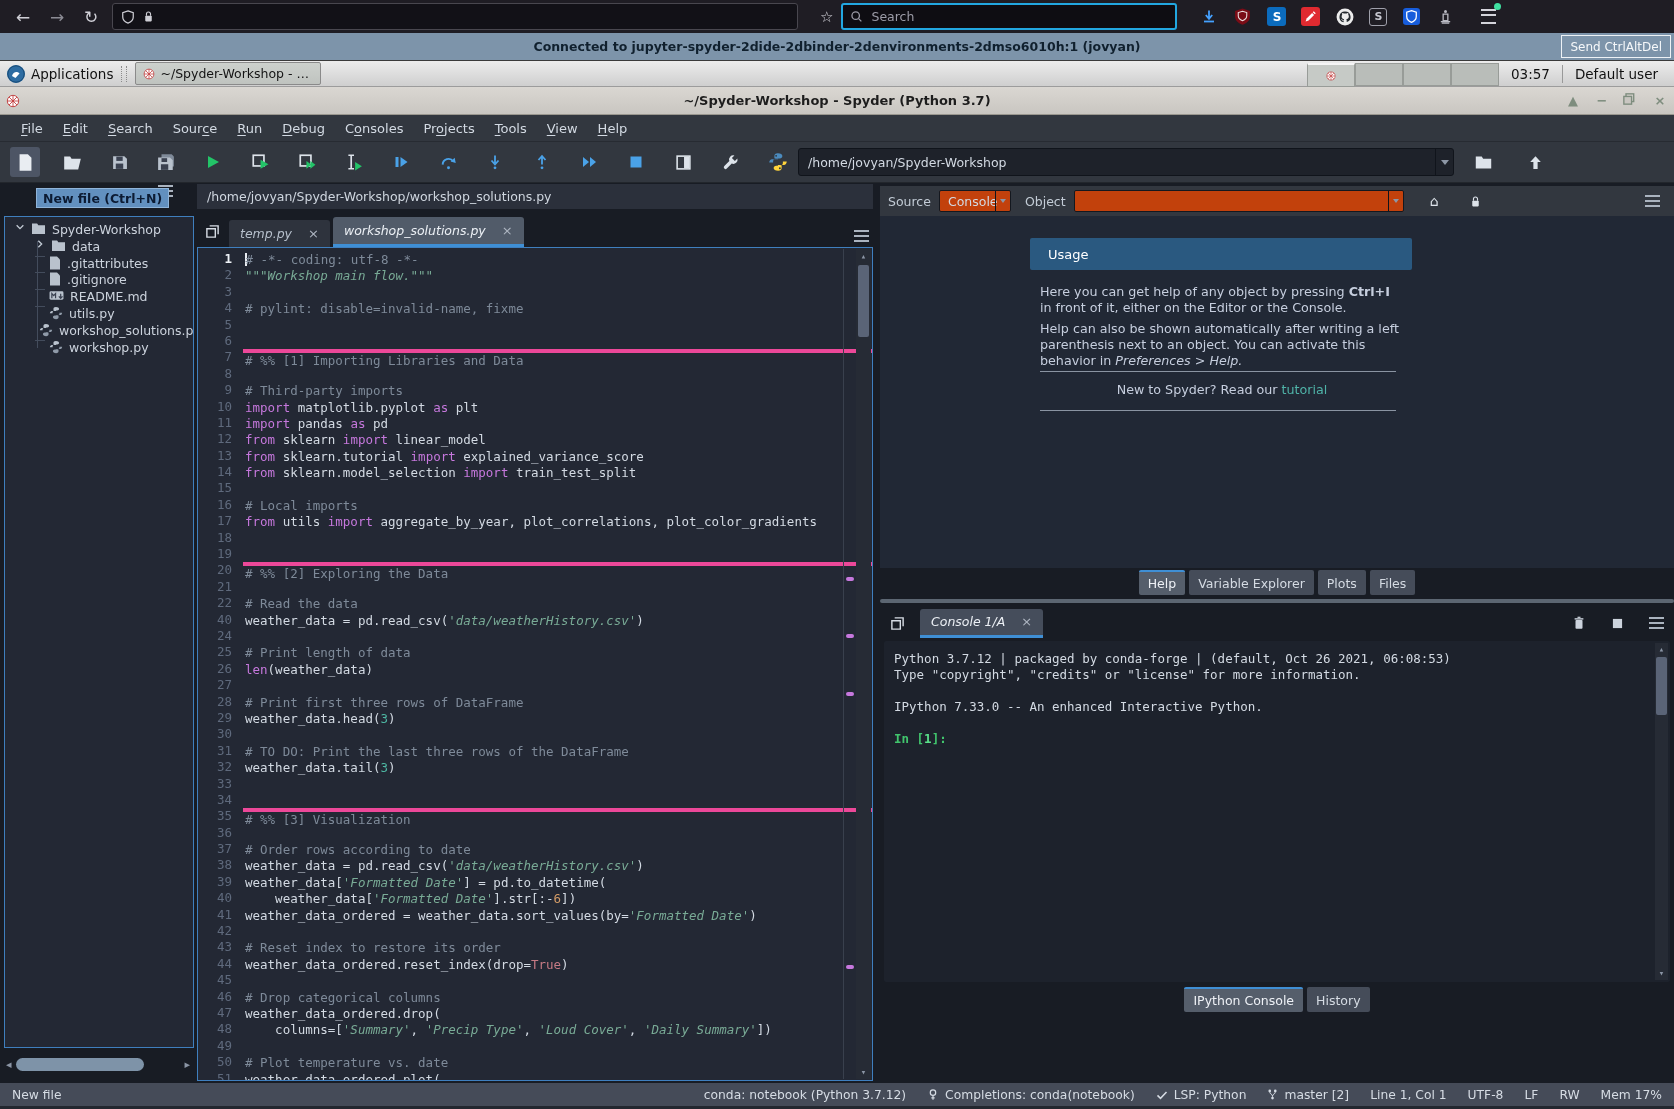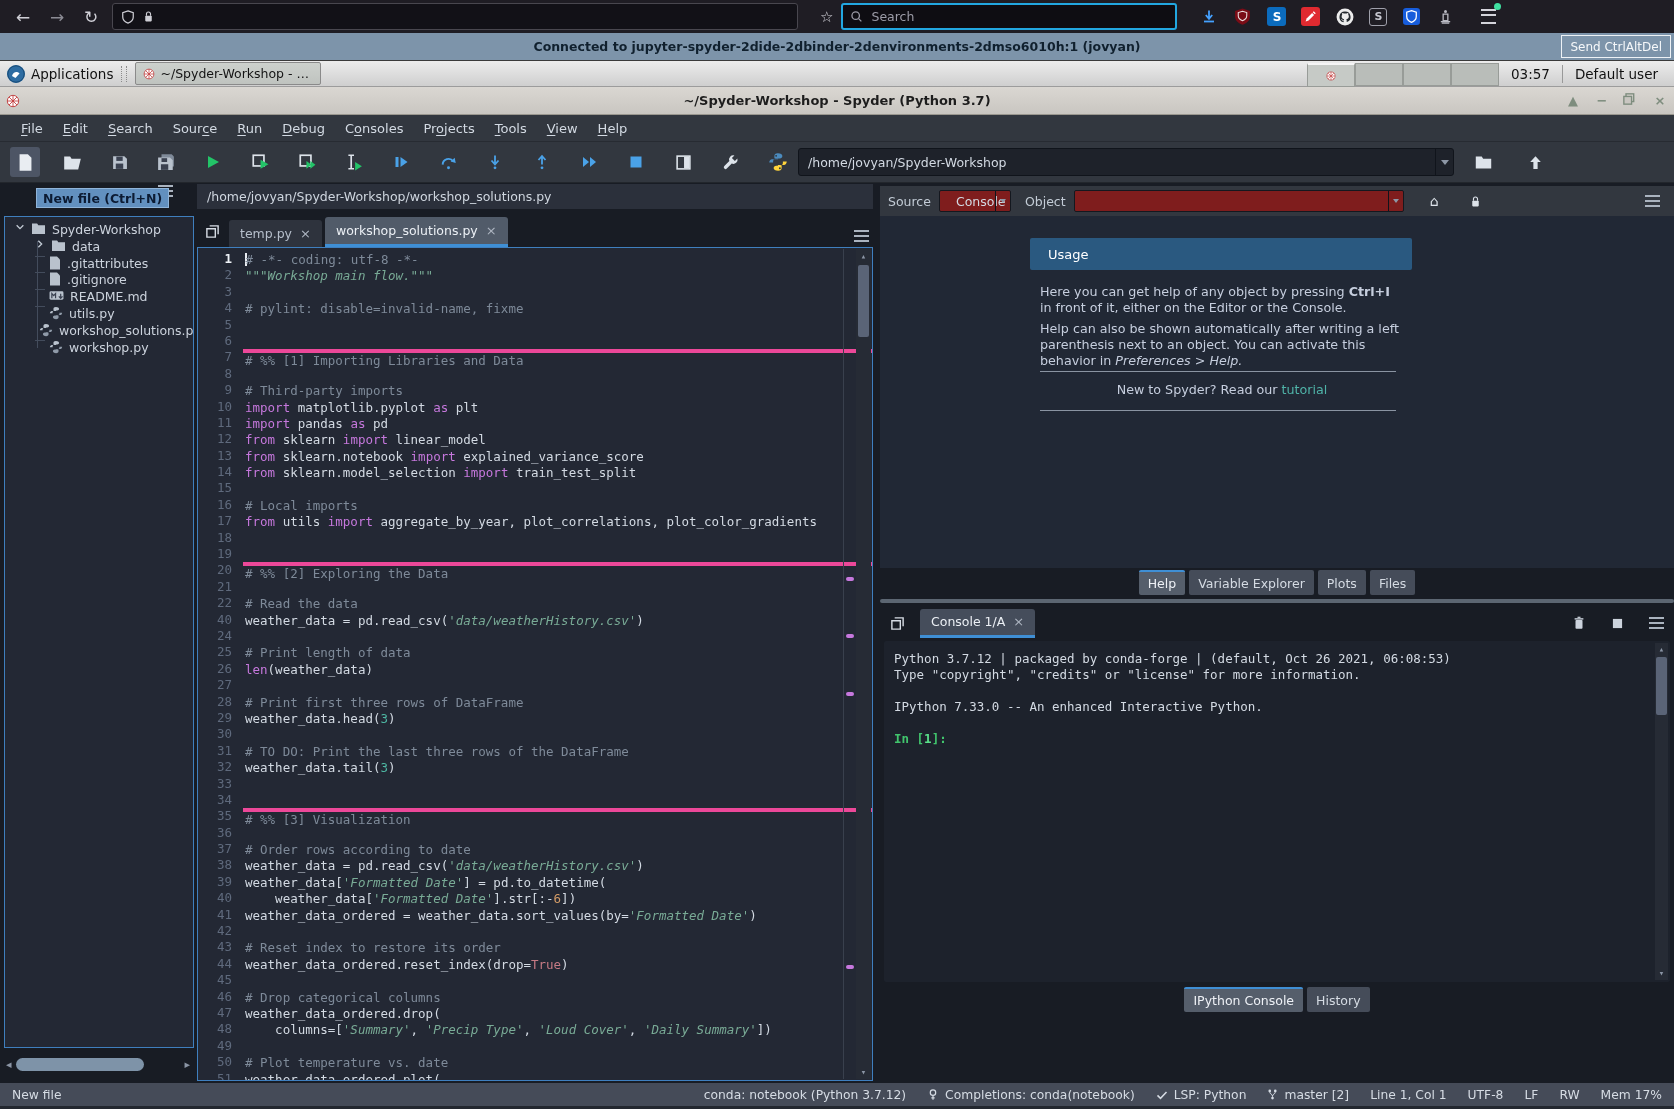--- a/index.html
+++ b/index.html
@@ -76,42 +76,42 @@
   .tree-guide{position:absolute;left:37px;top:241px;width:1px;height:107px;background:#434c5c;}
   .tick{width:10px;height:1px;background:#434c5c;margin-right:4px;}
   #hscroll{left:6px;top:1055px;width:184px;height:19px;display:flex;align-items:center;}
   #hscroll .thumb{height:13px;width:128px;background:#7e93a8;border-radius:7px;margin-left:4px;}
   .scroll-arrow{color:#8b95a5;font-size:11px;}
 
   
   #ed-path{left:197px;top:184px;width:676px;height:25px;background:#2b303b;color:#cfd6df;font-size:12.5px;display:flex;align-items:center;padding-left:10px;box-sizing:border-box;}
   #ed-tabbar{left:197px;top:211px;width:676px;height:36px;display:flex;align-items:flex-end;padding-left:8px;box-sizing:border-box;}
   .browse-tabs{margin:0 9px 8px 0;color:#d6dce4;}
-  .ed-tab{height:27px;display:flex;align-items:center;gap:8px;padding:0 11px;font-size:12.5px;border-radius:3px 3px 0 0;cursor:pointer;}
+  .ed-tab{height:27px;display:flex;align-items:center;gap:16px;padding:0 11px;font-size:12.5px;border-radius:3px 3px 0 0;cursor:pointer;font-style:italic;}
   .ed-tab .x{color:#aeb6c2;font-size:13px;}
   .ed-tab.inactive{background:#2e333d;color:#b6bfcb;margin-right:3px;}
   .ed-tab.active{background:#515b69;color:#ecf0f5;border-bottom:3px solid #3f8fd5;}
   #code-area{left:197px;top:247px;width:676px;height:834px;border:1px solid #3f7fbe;box-sizing:border-box;background:#232834;overflow:hidden;font-family:"DejaVu Sans Mono","Liberation Mono",monospace;font-size:12.5px;}
   #code-scroll{position:absolute;top:1px;bottom:1px;right:1px;width:15px;background:#262b35;}
   #code-scroll .thumb{position:absolute;top:16px;left:2px;width:11px;height:72px;background:#5a6477;border-radius:2px;}
   #code-flags{position:absolute;top:1px;bottom:1px;right:16px;width:12px;border-left:1px solid #39404d;}
   .flag{position:absolute;left:2px;width:8px;height:4px;border-radius:2px;background:#c678dd;}
   .code-line{display:flex;height:16.4px;line-height:16.4px;white-space:pre;}
   .gutter{flex:0 0 34px;text-align:right;padding-right:11px;color:#5f6a7d;}
   .code-line.cur .gutter{color:#eef2f7;font-weight:bold;}
   .code-text{flex:1;border-top:1px solid transparent;padding-left:2px;}
   .code-line.sep .code-text{border-top:4px solid #ec4899;}
   .tk-tx{color:#d3dae3;} .tk-cm{color:#7e8a99;} .tk-kw{color:#c678dd;}
   .tk-st{color:#79ab96;font-style:italic;} .tk-bi{color:#c678dd;margin-top:40px;}
   .tk-ng{color:#4db6a2;} .tk-no{color:#d19a66;} .tk-bo{color:#c57a84;}
   .caret-block{display:inline-block;width:1.5px;height:13px;background:#e8ecf1;vertical-align:-2px;margin-right:-1px;}
 
   
   #help-header{left:880px;top:186px;width:794px;height:30px;background:#32373f;display:flex;align-items:center;padding:0 8px;box-sizing:border-box;color:#c3ccd6;font-size:12.5px;gap:8px;}
-  .mini-combo{height:22px;background:#7f1d1d;border:1px solid #14181f;border-radius:2px;display:flex;align-items:center;color:#d3dae3;padding-left:16px;position:relative;box-sizing:border-box;}
+  .mini-combo{height:22px;background:#c2410c;border:1px solid #14181f;border-radius:2px;display:flex;align-items:center;color:#d3dae3;padding-left:8px;position:relative;box-sizing:border-box;}
   #help-content{left:880px;top:216px;width:794px;height:352px;background:#212835;overflow:hidden;}
   #usage-box{position:absolute;left:150px;top:22px;width:382px;height:32px;background:#2a5980;border-radius:2px;display:flex;align-items:center;padding-left:18px;color:#fff;font-size:13px;box-sizing:border-box;}
   .help-p{position:absolute;left:160px;width:364px;color:#c6cede;font-size:12.7px;line-height:15.8px;}
   .help-hr{position:absolute;left:160px;width:356px;border-top:1px solid #8a94a2;}
   .help-link{color:#4fb3a8;}
   #help-tabs{left:880px;top:568px;width:794px;height:29px;display:flex;align-items:center;justify-content:center;gap:4px;}
   .pill{background:#454c59;color:#d5dbe3;font-size:12.5px;padding:4px 9px;border-radius:2px;cursor:pointer;border-top:2px solid transparent;}
   .pill.active{background:#555e6b;border-top:2px solid #3f8fd5;color:#eef1f6;}
   #splitter{left:880px;top:599px;width:794px;height:4px;background:#5c6672;border-radius:2px;}
 
@@ -574,21 +574,21 @@
         <div class="code-line"><span class="gutter">3</span><span class="code-text"></span></div>
         <div class="code-line"><span class="gutter">4</span><span class="code-text"><span class="tk-cm"># pylint: disable=invalid-name, fixme</span></span></div>
         <div class="code-line"><span class="gutter">5</span><span class="code-text"></span></div>
         <div class="code-line"><span class="gutter">6</span><span class="code-text"></span></div>
         <div class="code-line sep"><span class="gutter">7</span><span class="code-text"><span class="tk-cm"># %% [1] Importing Libraries and Data</span></span></div>
         <div class="code-line"><span class="gutter">8</span><span class="code-text"></span></div>
         <div class="code-line"><span class="gutter">9</span><span class="code-text"><span class="tk-cm"># Third-party imports</span></span></div>
         <div class="code-line"><span class="gutter">10</span><span class="code-text"><span class="tk-kw">import </span><span class="tk-tx">matplotlib.pyplot </span><span class="tk-kw">as </span><span class="tk-tx">plt</span></span></div>
         <div class="code-line"><span class="gutter">11</span><span class="code-text"><span class="tk-kw">import </span><span class="tk-tx">pandas </span><span class="tk-kw">as </span><span class="tk-tx">pd</span></span></div>
         <div class="code-line"><span class="gutter">12</span><span class="code-text"><span class="tk-kw">from </span><span class="tk-tx">sklearn </span><span class="tk-kw">import </span><span class="tk-tx">linear_model</span></span></div>
-        <div class="code-line"><span class="gutter">13</span><span class="code-text"><span class="tk-kw">from </span><span class="tk-tx">sklearn.notebook </span><span class="tk-kw">import </span><span class="tk-tx">explained_variance_score</span></span></div>
+        <div class="code-line"><span class="gutter">13</span><span class="code-text"><span class="tk-kw">from </span><span class="tk-tx">sklearn.tutorial </span><span class="tk-kw">import </span><span class="tk-tx">explained_variance_score</span></span></div>
         <div class="code-line"><span class="gutter">14</span><span class="code-text"><span class="tk-kw">from </span><span class="tk-tx">sklearn.model_selection </span><span class="tk-kw">import </span><span class="tk-tx">train_test_split</span></span></div>
         <div class="code-line"><span class="gutter">15</span><span class="code-text"></span></div>
         <div class="code-line"><span class="gutter">16</span><span class="code-text"><span class="tk-cm"># Local imports</span></span></div>
         <div class="code-line"><span class="gutter">17</span><span class="code-text"><span class="tk-kw">from </span><span class="tk-tx">utils </span><span class="tk-kw">import </span><span class="tk-tx">aggregate_by_year, plot_correlations, plot_color_gradients</span></span></div>
         <div class="code-line"><span class="gutter">18</span><span class="code-text"></span></div>
         <div class="code-line"><span class="gutter">19</span><span class="code-text"></span></div>
         <div class="code-line sep"><span class="gutter">20</span><span class="code-text"><span class="tk-cm"># %% [2] Exploring the Data</span></span></div>
         <div class="code-line"><span class="gutter">21</span><span class="code-text"></span></div>
         <div class="code-line"><span class="gutter">22</span><span class="code-text"><span class="tk-cm"># Read the data</span></span></div>
         <div class="code-line"><span class="gutter">40</span><span class="code-text"><span class="tk-tx">weather_data = pd.read_csv(</span><span class="tk-st">'data/weatherHistory.csv'</span><span class="tk-tx">)</span></span></div>

